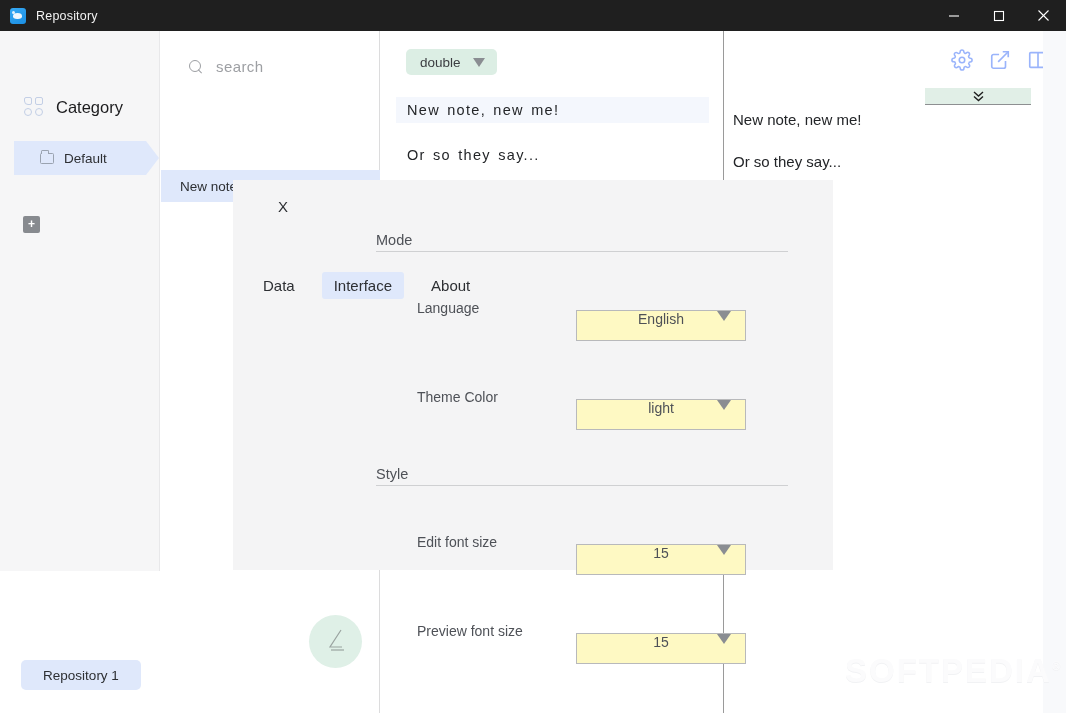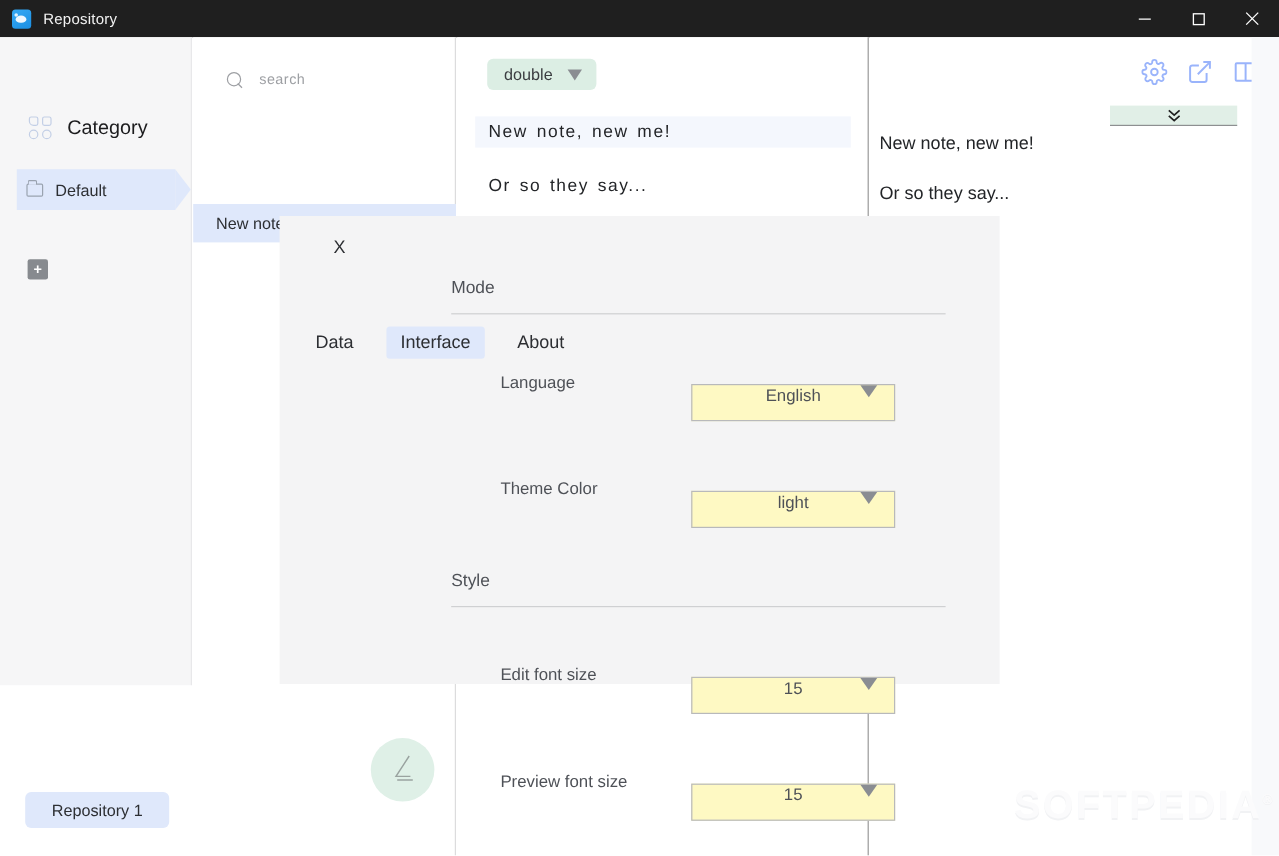--- a/index.html
+++ b/index.html
@@ -57,21 +57,21 @@
     border-radius:2px; box-sizing:border-box; display:block;
   }
   .cat-grid-icon i:nth-child(1){ left:0; top:0; border-radius:2px 2px 2px 50%; }
   .cat-grid-icon i:nth-child(2){ left:11px; top:0; border-radius:2px; }
   .cat-grid-icon i:nth-child(3){ left:0; top:11px; border-radius:50%; }
   .cat-grid-icon i:nth-child(4){ left:11px; top:11px; border-radius:50%; }
   .cat-title{ font-size:16.5px; color:#1c1c1e; }
 
   .cat-item{
     position:absolute; left:14px; top:110px; width:132px; height:34px;
-    background:#dfe8fb; display:flex; align-items:center; padding-left:8px; gap:10px;
+    background:#dfe8fb; display:flex; align-items:center; padding-left:26px; gap:10px;
   }
   .cat-item::after{
     content:""; position:absolute; right:-13px; top:0;
     border-top:17px solid transparent; border-bottom:17px solid transparent;
     border-left:13px solid #dfe8fb;
   }
   .folder-icon{
     width:14px; height:11px; border:1.3px solid #9aa3b0; border-radius:1.5px;
     position:relative; flex:0 0 auto;
   }
@@ -108,21 +108,21 @@
   .search-icon::before{
     content:""; position:absolute; left:0; top:0; width:10px; height:10px;
     border:1.4px solid #9d9fa3; border-radius:50%;
   }
   .search-icon::after{
     content:""; position:absolute; left:9px; top:9px; width:4.5px; height:1.4px;
     background:#9d9fa3; transform:rotate(45deg); transform-origin:left center;
   }
   .search-input{
     border:none; outline:none; background:transparent;
-    font-family:"Liberation Sans", sans-serif; font-size:12px;
+    font-family:"Liberation Sans", sans-serif; font-size:15px;
     color:#44474c; width:150px; letter-spacing:.4px;
   }
   .search-input::placeholder{ color:#9d9fa3; }
 
   .note-item{
     position:absolute; left:0; width:219px; height:32px;
     display:flex; align-items:center; padding-left:19px;
     font-size:13.5px; color:#2d2f33;
   }
   .note-item.n0{ top:103px; }
@@ -207,21 +207,21 @@
   }
   .nav-item{
     font-size:15px; color:#2d2f33; padding:5px 12px; border-radius:3px;
   }
   .nav-item.active{ background:#dfe8fb; }
 
   .modal-body{
     position:absolute; left:143px; top:50px; width:440px;
   }
   .sec-title{
-    font-size:14.5px; color:#4e5157; padding-bottom:13px;
+    font-size:14.5px; color:#4e5157; padding-bottom:3px;
     border-bottom:1px solid #cfd0d2; width:412px;
   }
   .field-row{
     display:flex; align-items:center; margin-top:22px;
   }
   .field-label{
     font-size:14px; color:#4e5157; width:200px; padding-left:41px;
   }
   .sel{
     height:31px; background:#fef9c3; border:1px solid #b8b9bb;

